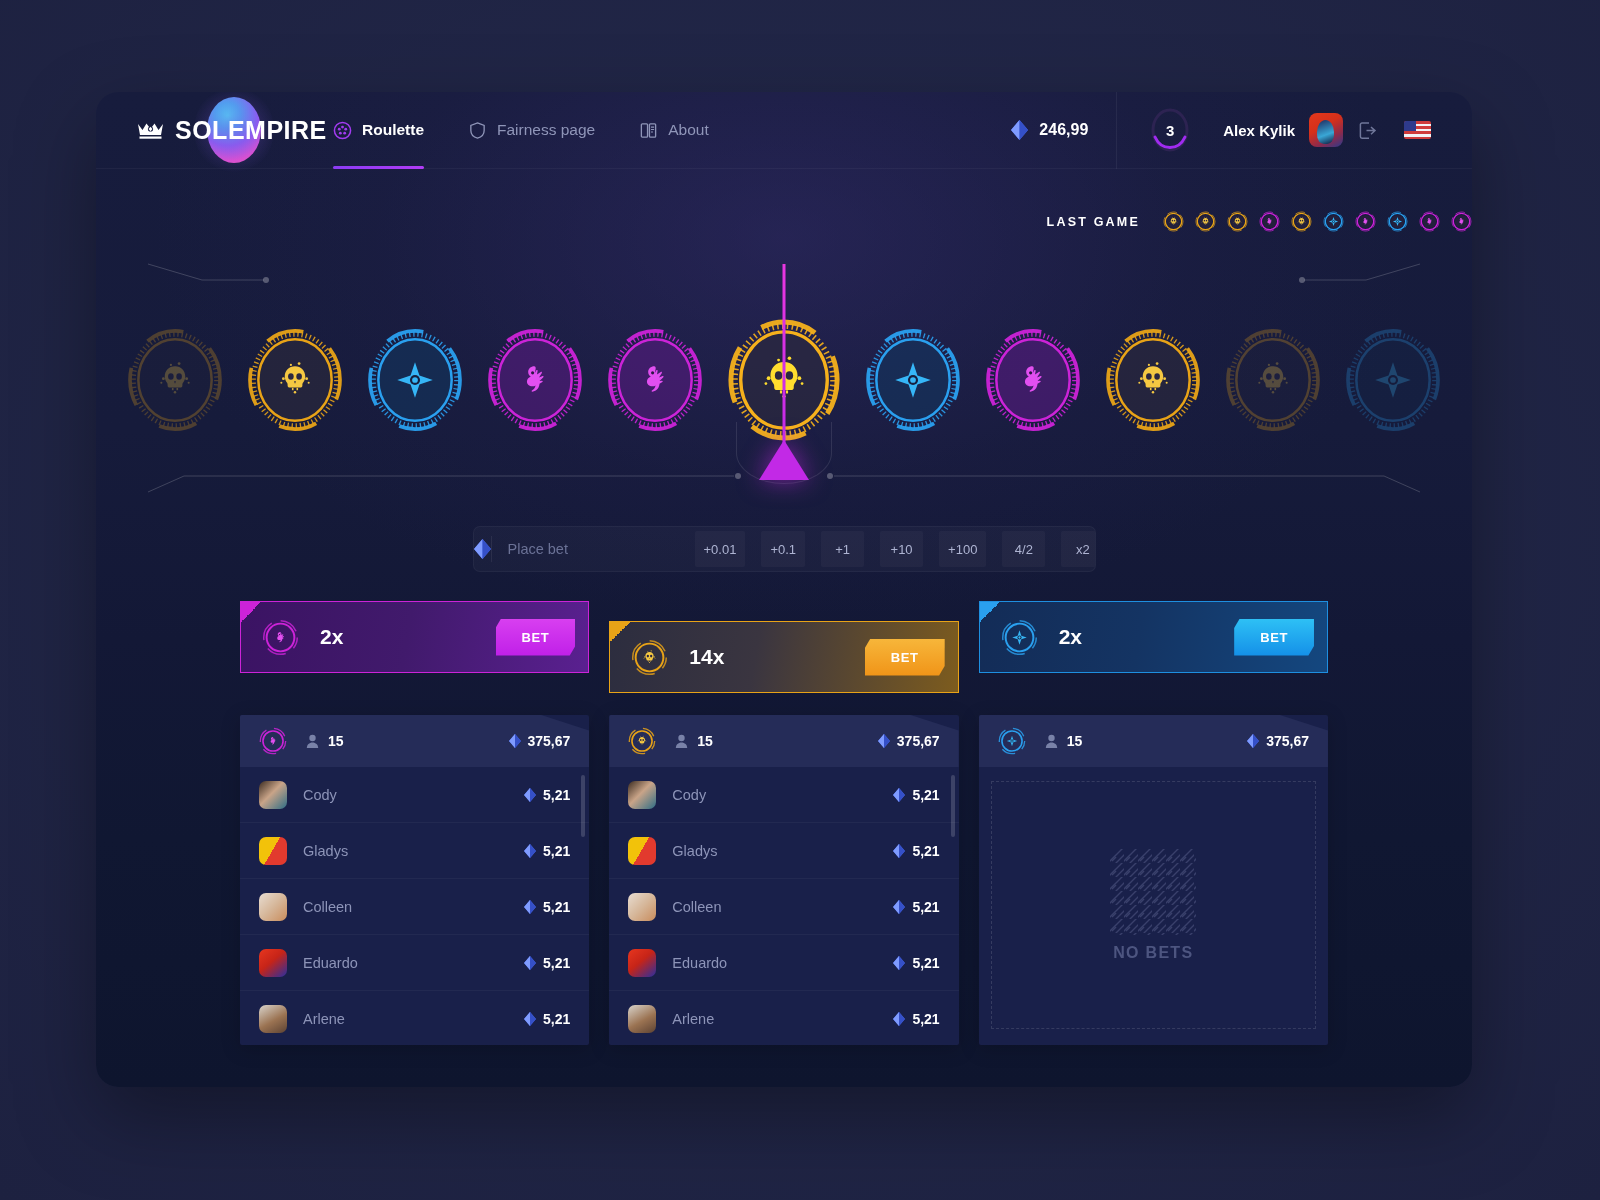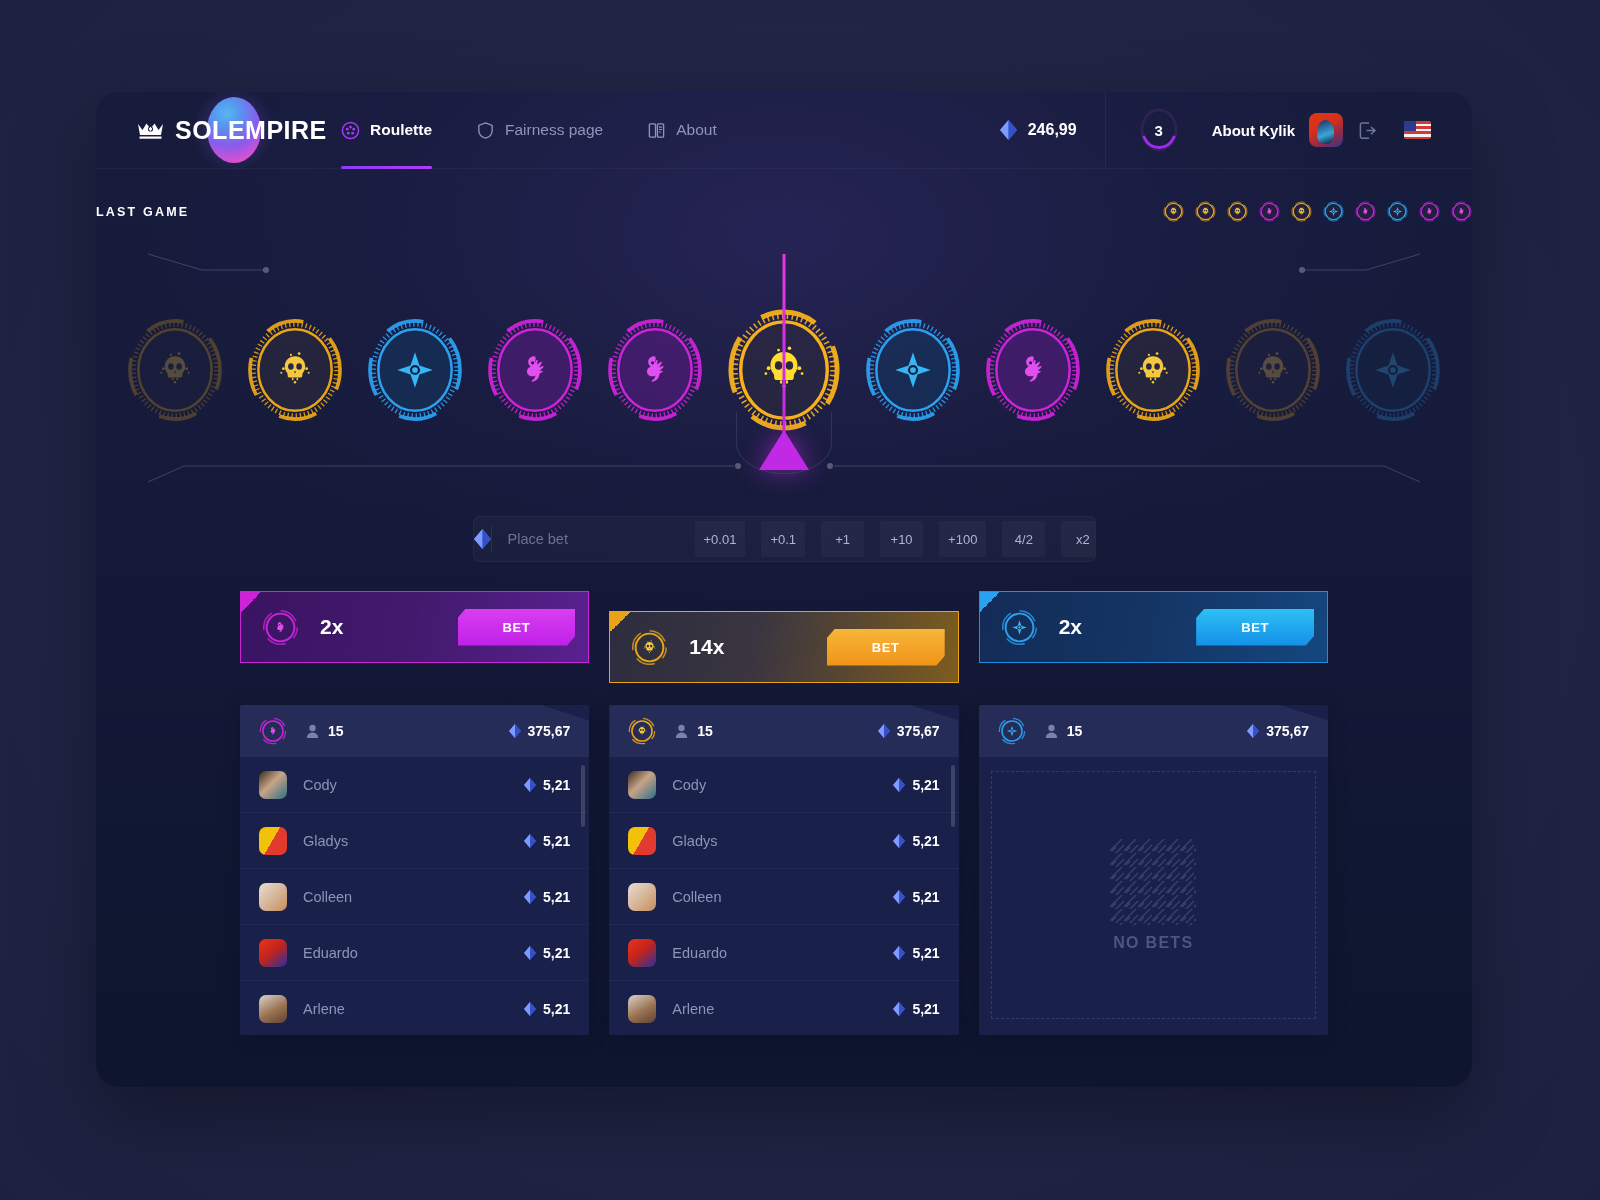--- a/index.html
+++ b/index.html
@@ -25,21 +25,20 @@
     content:"";position:absolute;left:0;top:0;right:0;height:520px;
     background:radial-gradient(ellipse 62% 100% at 50% 28%, rgba(60,48,120,.40) 0%, rgba(40,34,86,.16) 48%, rgba(0,0,0,0) 74%);
     pointer-events:none;
   }
 
   
   .header{
     position:relative; z-index:5; height:77px;
     display:flex; align-items:center; padding:0 0 0 41px;
     border-bottom:1px solid rgba(255,255,255,.045);
-    gap:8px;
   }
   .logo{ display:flex; align-items:center; gap:11px; position:relative; width:190px;}
   .crown{ width:27px; height:19px; color:#fff; flex:none; }
   .logo-wrap{ position:relative; }
   .logo-orb{
     position:absolute; left:32px; top:50%; transform:translateY(-50%);
     width:54px; height:66px; border-radius:50%;
     background:radial-gradient(circle at 38% 28%, #4ad6f5 0%, #4aa8f0 22%, #8b5cf0 52%, #e24fd0 78%, #ef5ab0 100%);
     filter:blur(.4px);
   }
@@ -99,22 +98,22 @@
     content:"";position:absolute;left:8px;top:7px;width:17px;height:24px;border-radius:50% 50% 40% 40%;
     background:linear-gradient(160deg,#1d2a5e,#39a7d6 60%,#0e1638);
   }
   .logout{ width:21px;height:21px; color:#6f7699; cursor:pointer;}
   .flag{ width:27px; height:18px; margin:0 41px 0 26px; border-radius:2px; overflow:hidden; position:relative;
          background:repeating-linear-gradient(180deg,#cf3b3b 0 2.6px,#f2f2f5 2.6px 5.2px);}
   .flag::after{content:"";position:absolute;left:0;top:0;width:12px;height:10px;background:#2e3a8c;}
 
   
   .lastgame{
-    position:relative;z-index:3; margin-top:32px;
-    display:flex; align-items:center; justify-content:space-between; gap:11px;
+    position:relative;z-index:3; margin-top:42px;
+    display:flex; align-items:center; justify-content:flex-end; gap:11px;
   }
   .lg-label{ color:#fff; font-size:12.5px; font-weight:700; letter-spacing:2.2px; margin-right:12px;}
   .lg-coin{ width:21px;height:21px; }
 
   
   .wheel-zone{ position:relative; z-index:3; height:250px; margin-top:22px;}
   .rails{ position:absolute; left:48px; right:48px; top:0; bottom:0; pointer-events:none;}
   .rail-top{ position:absolute; top:8px; left:0; right:0; height:22px;}
   .rail-bot{ position:absolute; bottom:10px; left:0; right:0; height:22px;}
   .wheel-track{
@@ -165,21 +164,21 @@
     flex:1; height:72px; display:flex; align-items:center; padding:0 13px 0 21px;
     position:relative; border-style:solid; border-width:1px;
   }
   .mcard .corner{
     position:absolute; left:0; top:0; width:20px;height:20px;
   }
   .mcard .mico{ width:37px;height:37px; flex:none;}
   .mx{ color:#fff; font-size:21px; font-weight:700; margin-left:21px;}
   .betbtn{
     margin-left:auto; color:#fff; font-size:13px; font-weight:700; letter-spacing:.6px;
-    padding:11px 45px; cursor:pointer;
+    padding:11px 26px; cursor:pointer;
     clip-path:polygon(7% 0, 100% 0, 100% 74%, 93% 100%, 0 100%, 0 26%);
   }
   .mcard.purple{ border-color:#cc23d8; background:linear-gradient(100deg,#3b1363 0%,#411a6c 48%,#5a2090 100%); }
   .mcard.purple .corner{ background:linear-gradient(135deg,#cc23d8 50%, transparent 50%);}
   .mcard.purple .betbtn{ background:linear-gradient(180deg,#d83ff0,#c020e8);}
   .mcard.gold{ border-color:#e8a317; background:linear-gradient(100deg,#2c2d3f 0%,#3a3540 42%,#7d5c1e 100%);margin-top:20px; }
   .mcard.gold .corner{ background:linear-gradient(135deg,#e8a317 50%, transparent 50%);}
   .mcard.gold .betbtn{ background:linear-gradient(180deg,#f7b63a,#f09418);}
   .mcard.blue{ border-color:#1e8fe0; background:linear-gradient(100deg,#132c57 0%,#143463 46%,#14477f 100%); }
   .mcard.blue .corner{ background:linear-gradient(135deg,#2aa0ef 50%, transparent 50%);}
@@ -279,21 +278,21 @@
       </div>
       <div class="hdr-div"></div>
       <div class="lvl">
         <svg viewBox="0 0 46 46">
           <ellipse cx="23" cy="23" rx="17" ry="20" fill="none" stroke="#2d2352" stroke-width="3"></ellipse>
           <path d="M8 30 a17 20 0 0 0 30 0" fill="none" stroke="#a02bf0" stroke-width="3" stroke-linecap="round"></path>
         </svg>
         <span>3</span>
       </div>
       <div class="user">
-        <span class="uname">About Kylik</span>
+        <span class="uname">Alex Kylik</span>
         <div class="avatar-hdr"></div>
         <svg class="logout" viewBox="0 0 21 21">
           <path d="M12 3 H5 a1.6 1.6 0 0 0-1.6 1.6 v12 A1.6 1.6 0 0 0 5 18.2 h7" fill="none" stroke="currentColor" stroke-width="1.5"></path>
           <path d="M14 7 L18 10.6 L14 14.2 M18 10.6 H9.5" fill="none" stroke="currentColor" stroke-width="1.5"></path>
         </svg>
       </div>
       <div class="flag"></div>
     </div>
   </div>
 

